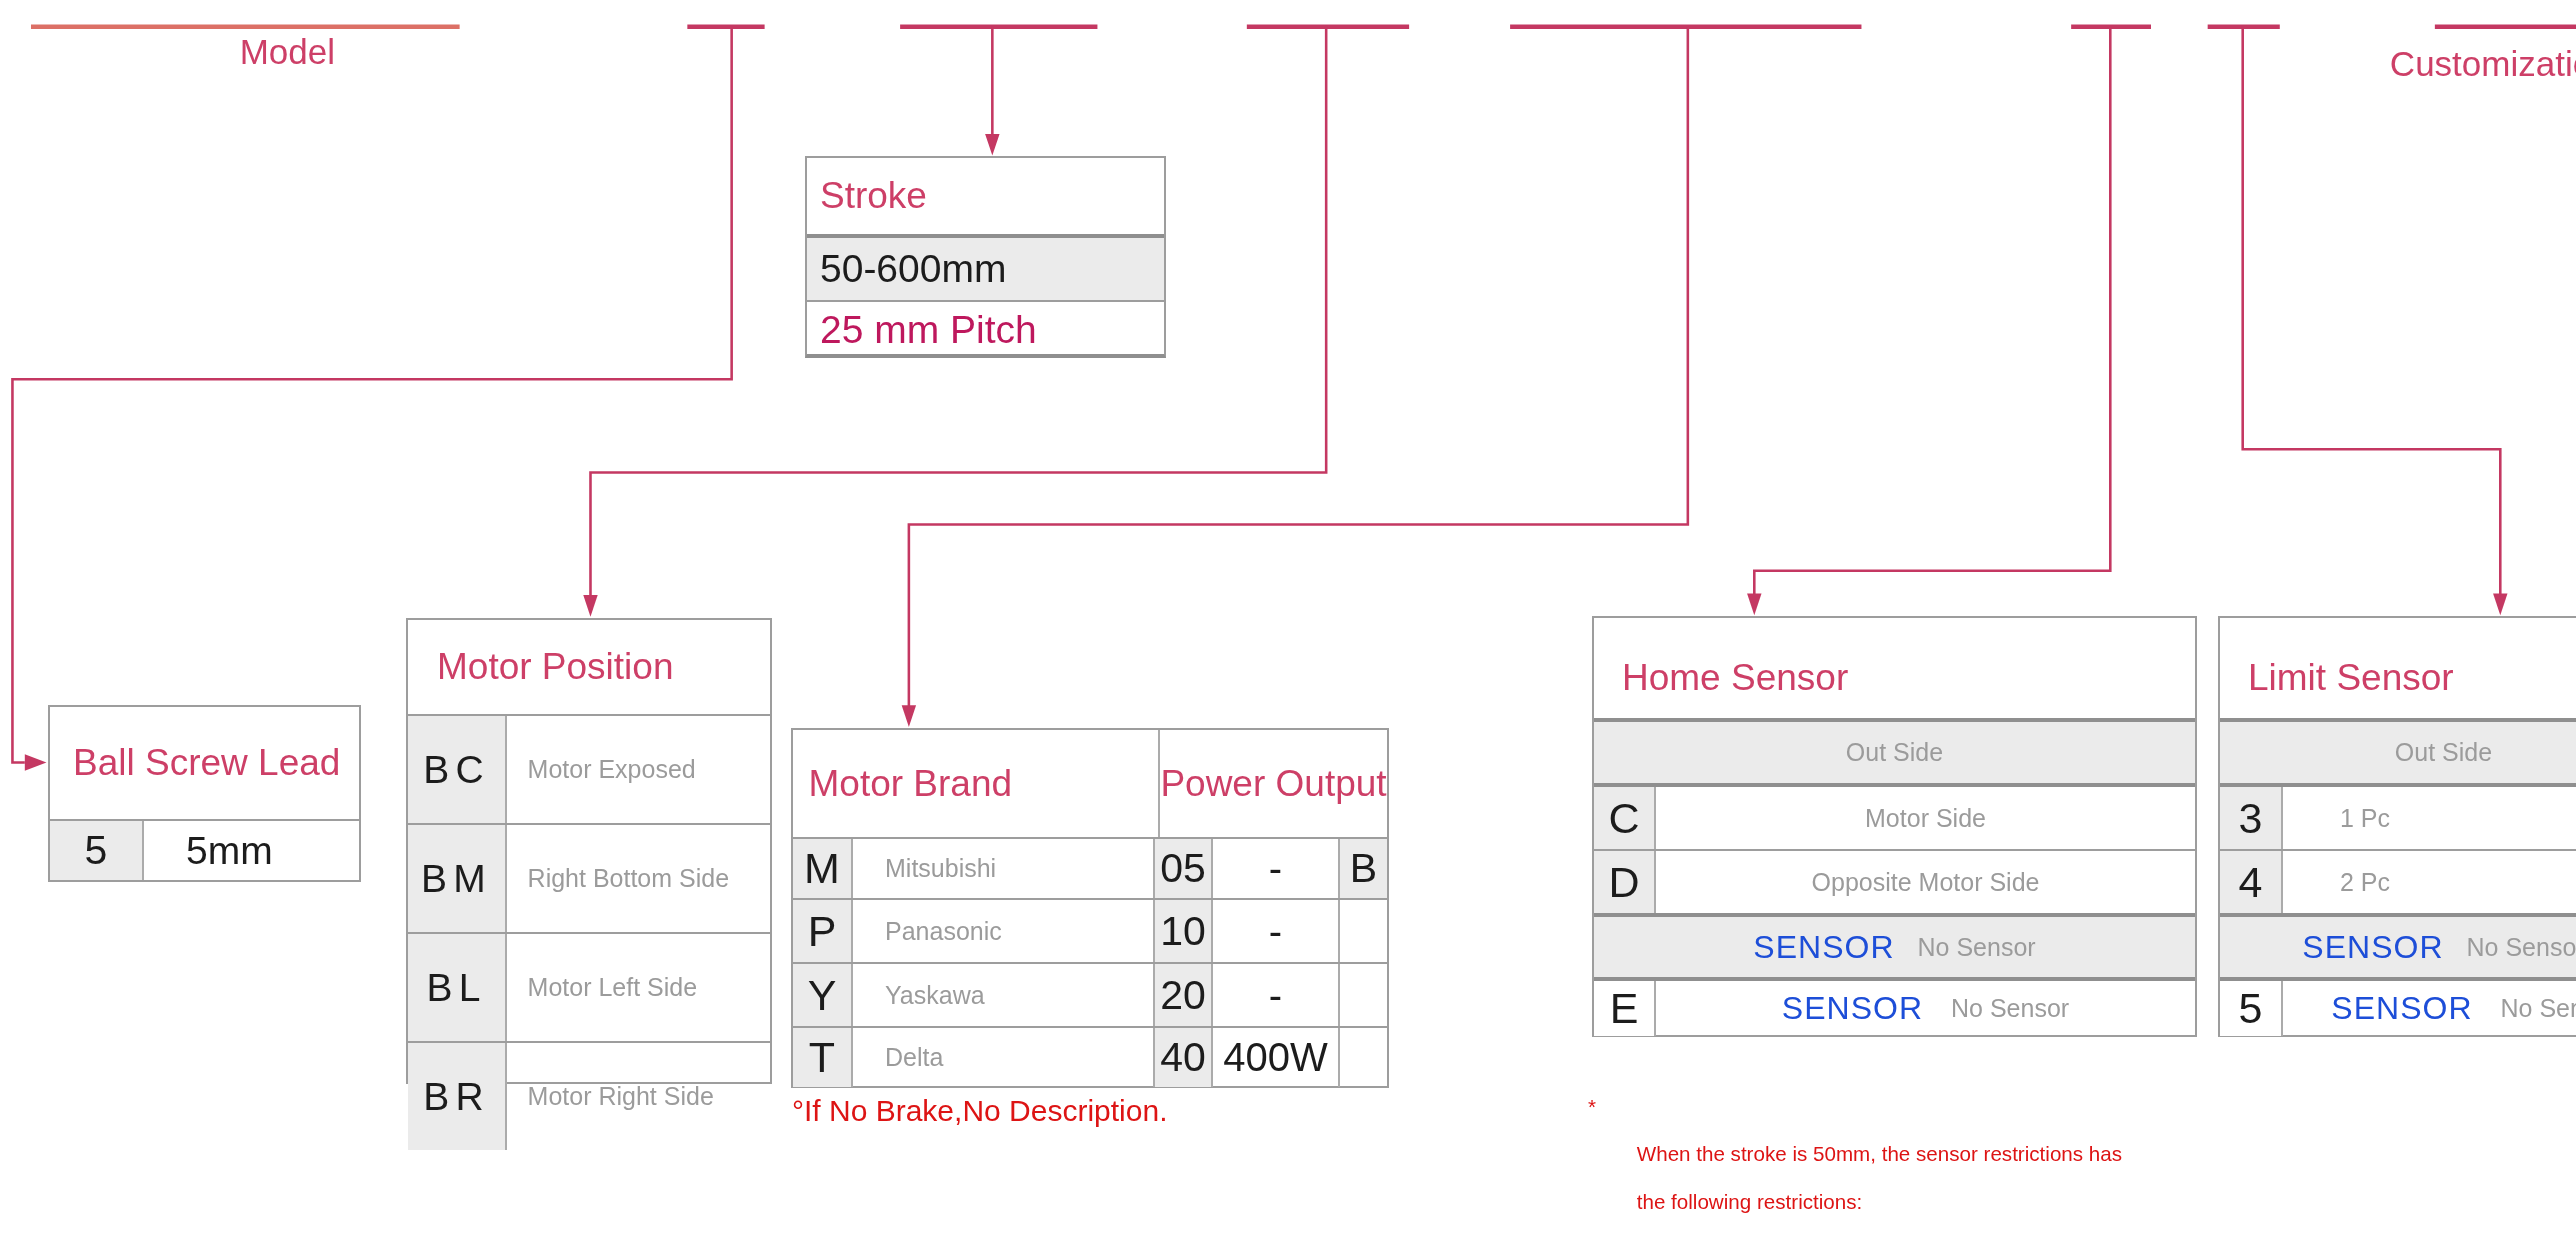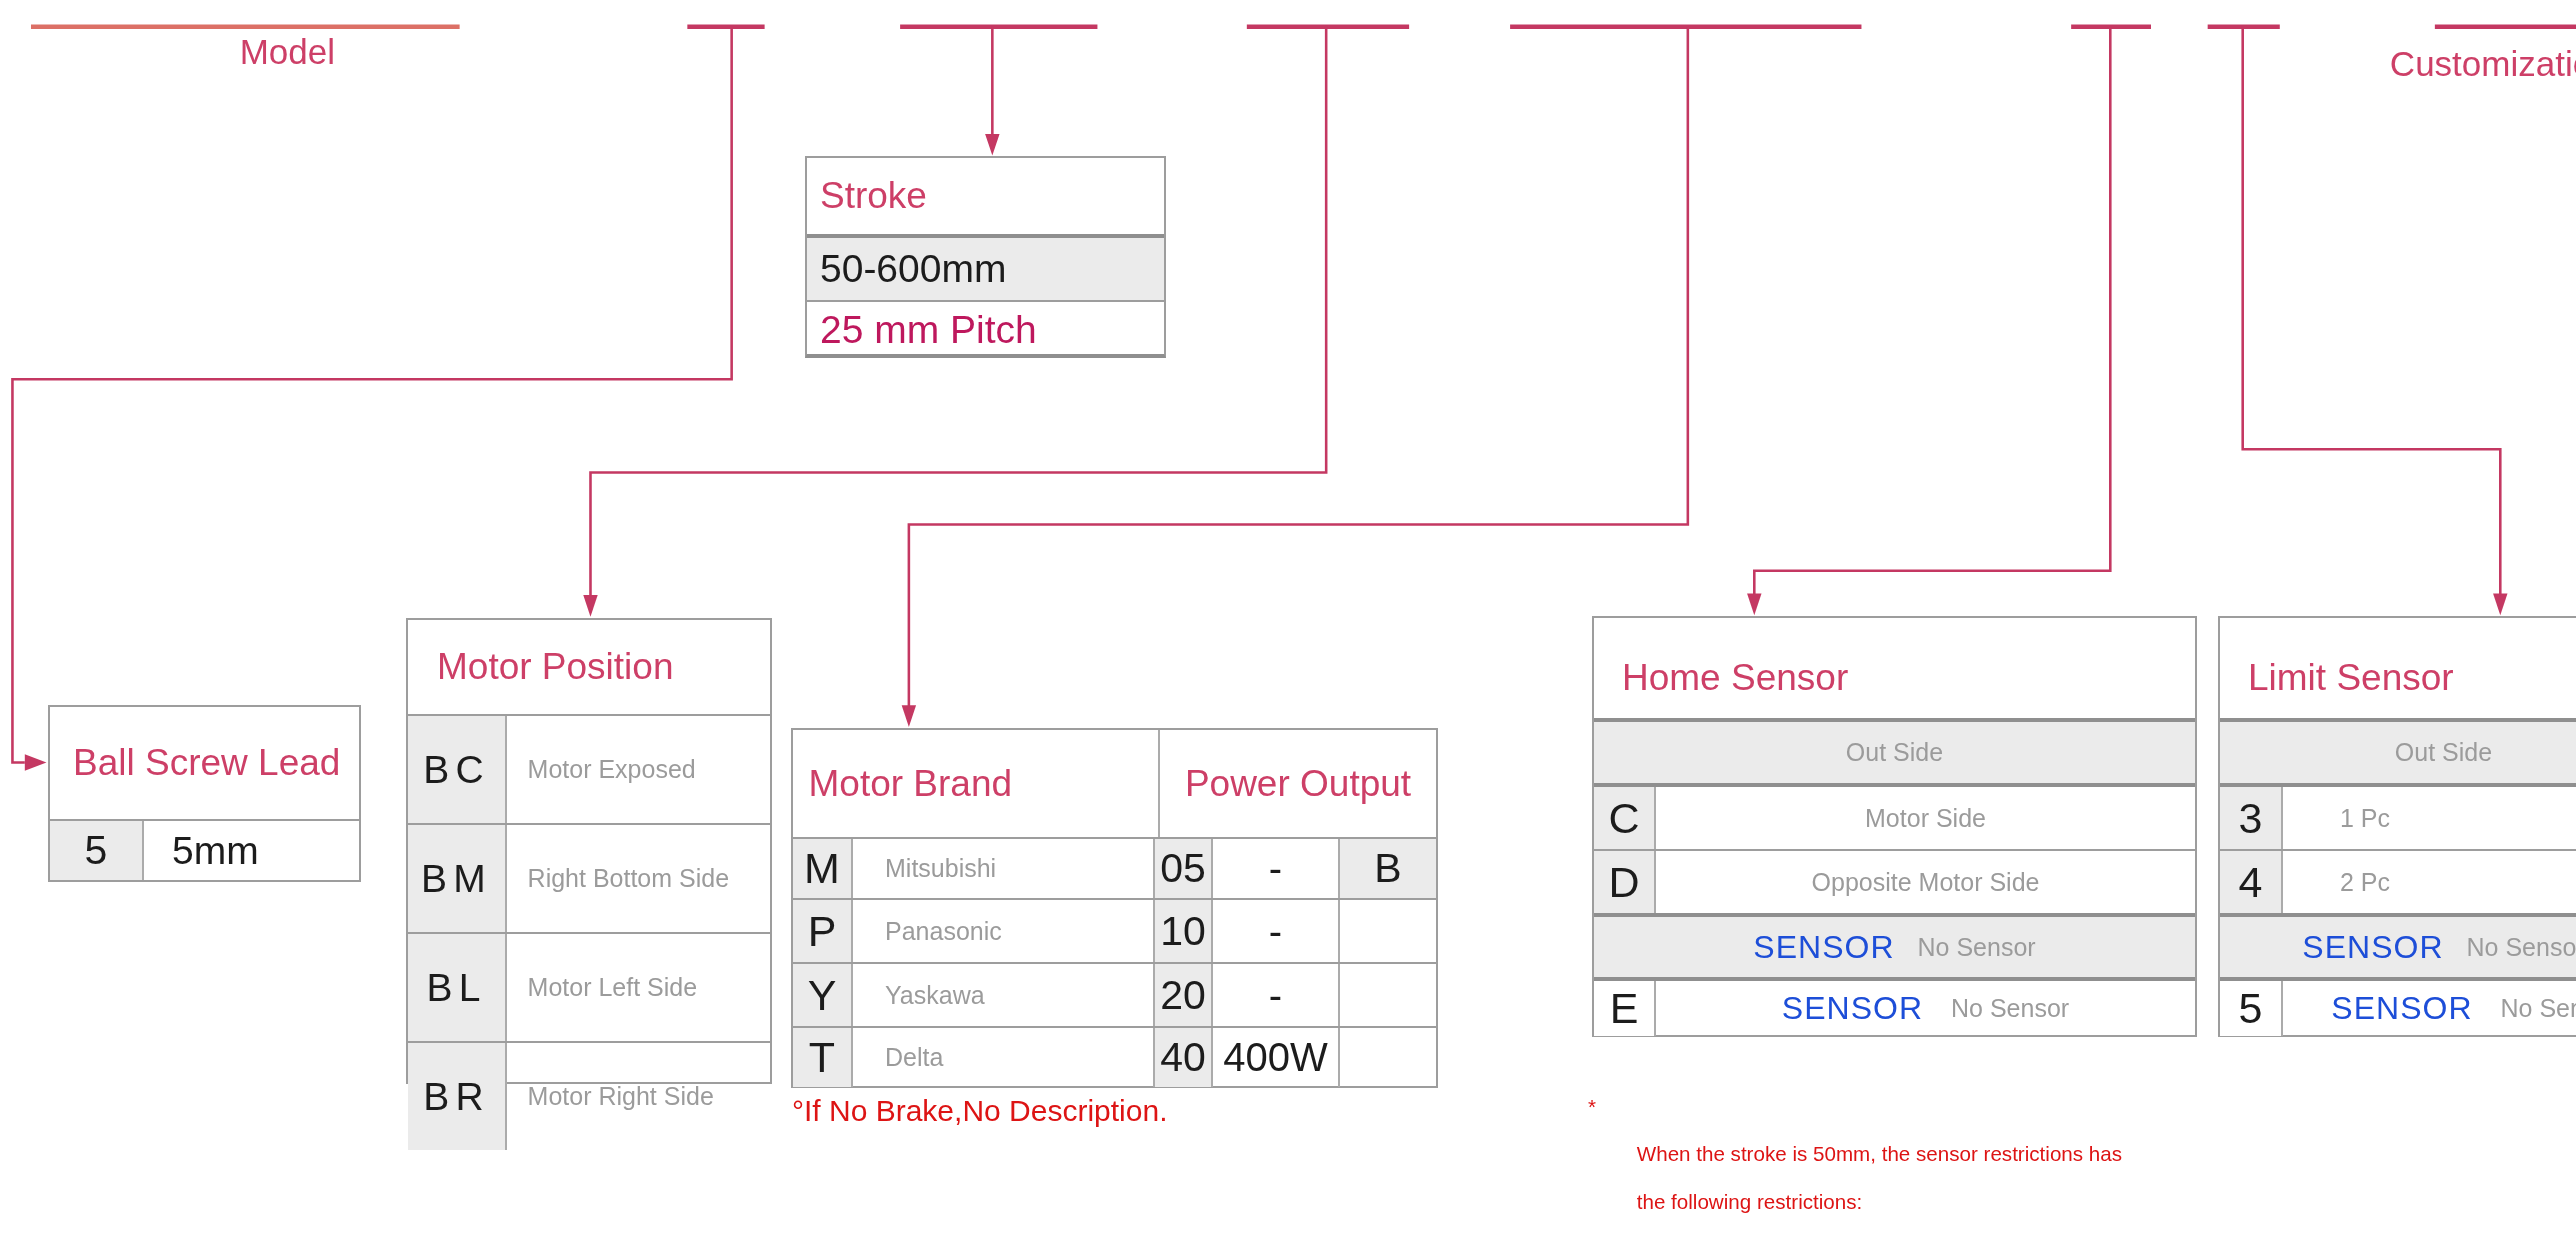--- a/index.html
+++ b/index.html
@@ -24,38 +24,38 @@
   .desccell { color:#9b9b9b; font-size:25px; }
   .thicktop { border-top:4.6px solid #8f8f8f; }
   .sensor-label { color:#1d4ed8; font-size:32px; letter-spacing:1px; }
   .sensor-note  { color:#9b9b9b; font-size:25px; }
 
   
   #tbl-ballscrew { left:48px; top:705px; width:313px; height:177px; }
   #tbl-ballscrew .th { height:112px; padding-left:23px; }
   #tbl-ballscrew .row { height:61px; }
   #tbl-ballscrew .codecell { width:94px; font-size:41px; }
-  #tbl-ballscrew .valcell { flex:1; padding-left:28px; color:#1c1c1c; font-size:39px; }
+  #tbl-ballscrew .valcell { flex:1; padding-left:42px; color:#1c1c1c; font-size:39px; }
 
   
   #tbl-stroke { left:805px; top:156px; width:361px; height:202px; border-bottom-width:4.6px; border-bottom-color:#8f8f8f; }
   #tbl-stroke .th { height:76px; padding-left:13px; }
   #tbl-stroke .r { display:flex; align-items:center; padding-left:13px; font-size:39px; box-sizing:border-box; }
   #tbl-stroke .range { height:66px; border-top:4.6px solid #8f8f8f; background:#ebebeb; color:#1c1c1c; }
   #tbl-stroke .pitch { height:58px; border-top:2.1px solid #9d9d9d; color:#be185d; }
 
   
   #tbl-mpos { left:406px; top:618px; width:366px; height:466px; }
   #tbl-mpos .th { height:94px; padding-left:29px; }
   #tbl-mpos .row { height:109px; }
   #tbl-mpos .codecell { width:99px; font-size:39px; letter-spacing:6.2px; }
   #tbl-mpos .desccell { flex:1; padding-left:20.6px; }
 
   
-  #tbl-mbrand { left:791px; top:728px; width:647px; height:360px; }
+  #tbl-mbrand { left:791px; top:728px; width:598px; height:360px; }
   #tbl-mbrand .hrow { display:flex; height:107px; }
   #tbl-mbrand .hcell { display:flex; align-items:center; color:#cd3f67; font-size:37px; box-sizing:border-box; }
   #tbl-mbrand .hbrand { width:365px; padding-left:15.5px; }
   #tbl-mbrand .hpower { flex:1; justify-content:center; border-left:2.1px solid #ababab; }
   #tbl-mbrand .row { height:61px; }
   #tbl-mbrand .row.rP, #tbl-mbrand .row.rY { height:64px; }
   #tbl-mbrand .c-code  { width:58px; justify-content:center; background:#ebebeb; font-size:43px; color:#1c1c1c; }
   #tbl-mbrand .c-brand { width:302px; border-left:2.1px solid #ababab; padding-left:32px; color:#9b9b9b; font-size:25px; }
   #tbl-mbrand .c-power { width:58px; border-left:2.1px solid #ababab; justify-content:center; background:#ebebeb; font-size:41px; color:#1c1c1c; }
   #tbl-mbrand .c-out   { width:127px; border-left:2.1px solid #ababab; justify-content:center; font-size:40px; color:#1c1c1c; }

